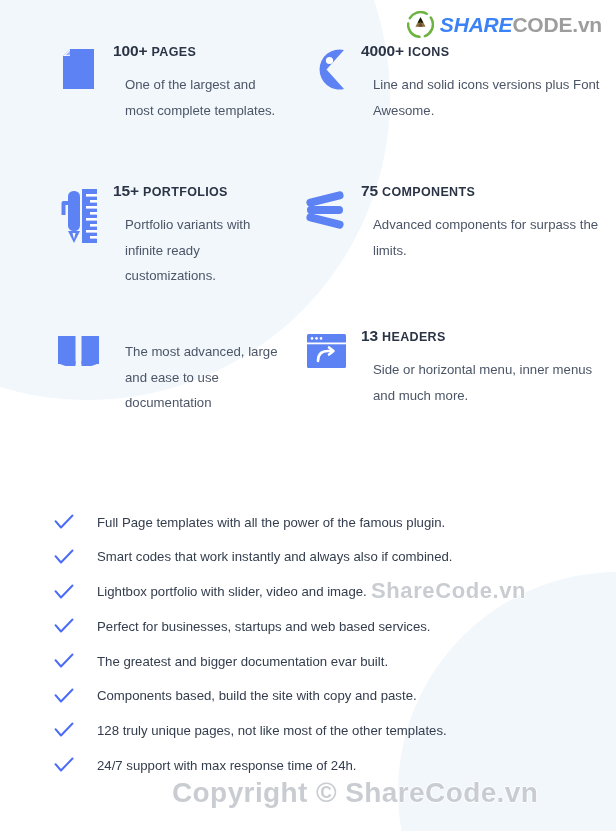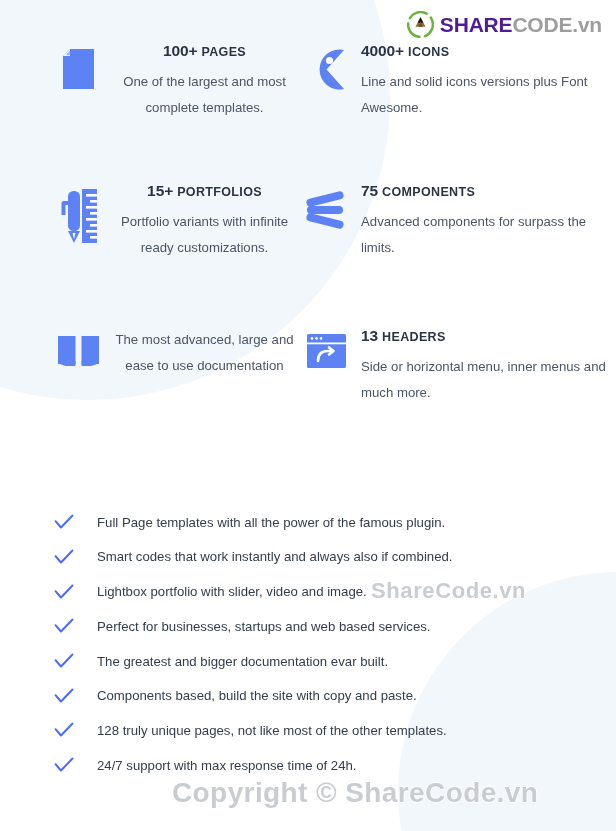--- a/index.html
+++ b/index.html
@@ -57,21 +57,21 @@
     margin-right: 6px;
     flex: 0 0 auto;
   }
   .logo-text {
     font-size: 21px;
     font-weight: bold;
     letter-spacing: -0.2px;
     line-height: 1;
     white-space: nowrap;
   }
-  .logo-share { color: #4c1d95; }
+  .logo-share { color: #3b82f6; font-style: italic; }
   .logo-code  { color: #9d9d9d; }
   .logo-vn    { color: #9d9d9d; }
 
   
   .features {
     position: absolute;
     left: 0;
     top: 42px;
     width: 616px;
     z-index: 3;
@@ -81,21 +81,20 @@
     width: 616px;
   }
   .feature {
     display: flex;
     align-items: flex-start;
     box-sizing: border-box;
   }
   .feature.col-left {
     width: 296px;
     padding-left: 56px;
-    text-align: center;
   }
   .feature.col-right {
     width: 320px;
     padding-left: 8px;
   }
   .feature-icon {
     width: 44px;
     flex: 0 0 44px;
     margin-right: 13px;
     padding-top: 7px;
@@ -117,21 +116,21 @@
   .feature-title .big {
     font-size: 15.5px;
     letter-spacing: -0.1px;
   }
   .feature-title .small {
     font-size: 12.5px;
     letter-spacing: 0.35px;
     text-transform: uppercase;
   }
   .feature-desc {
-    margin: 0;
+    margin: 12px;
     color: #4c5566;
     font-size: 13.2px;
     line-height: 1.95;
     font-weight: normal;
   }
 
   .row-pages      { height: 140px; }
   .row-portfolios { height: 145px; }
   .row-docs       { height: 120px; }
 

